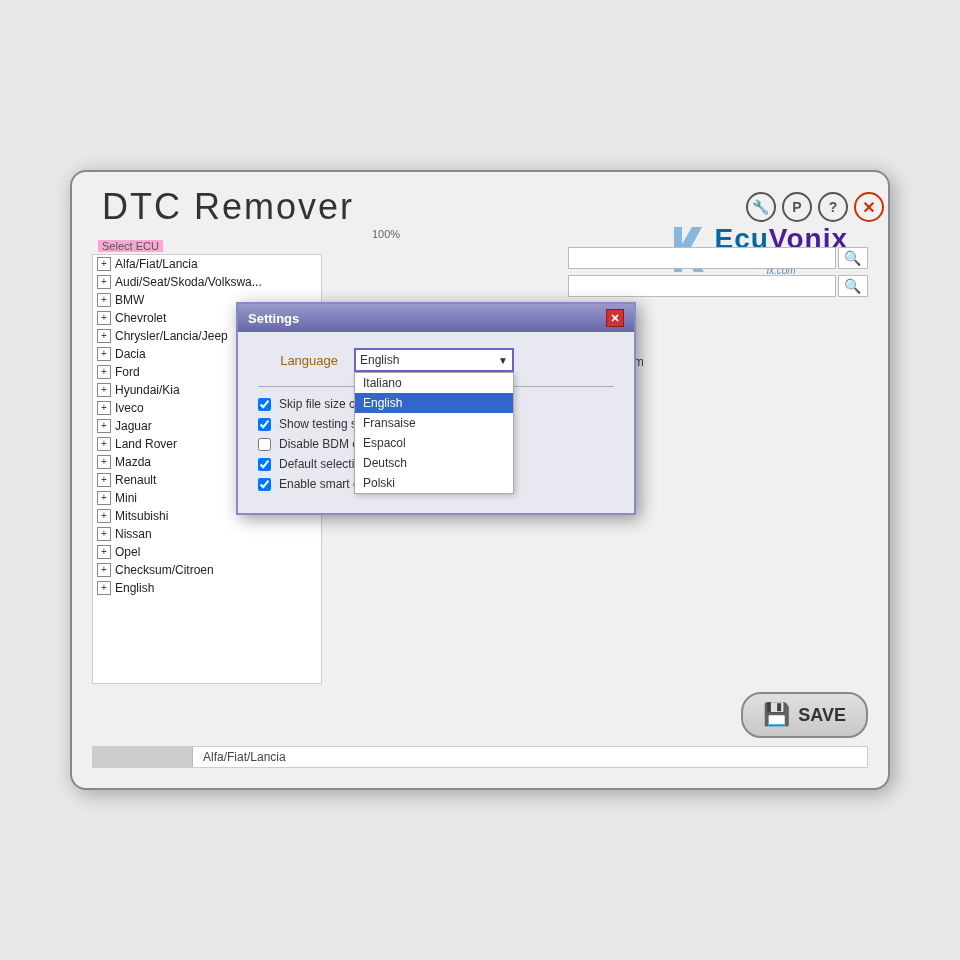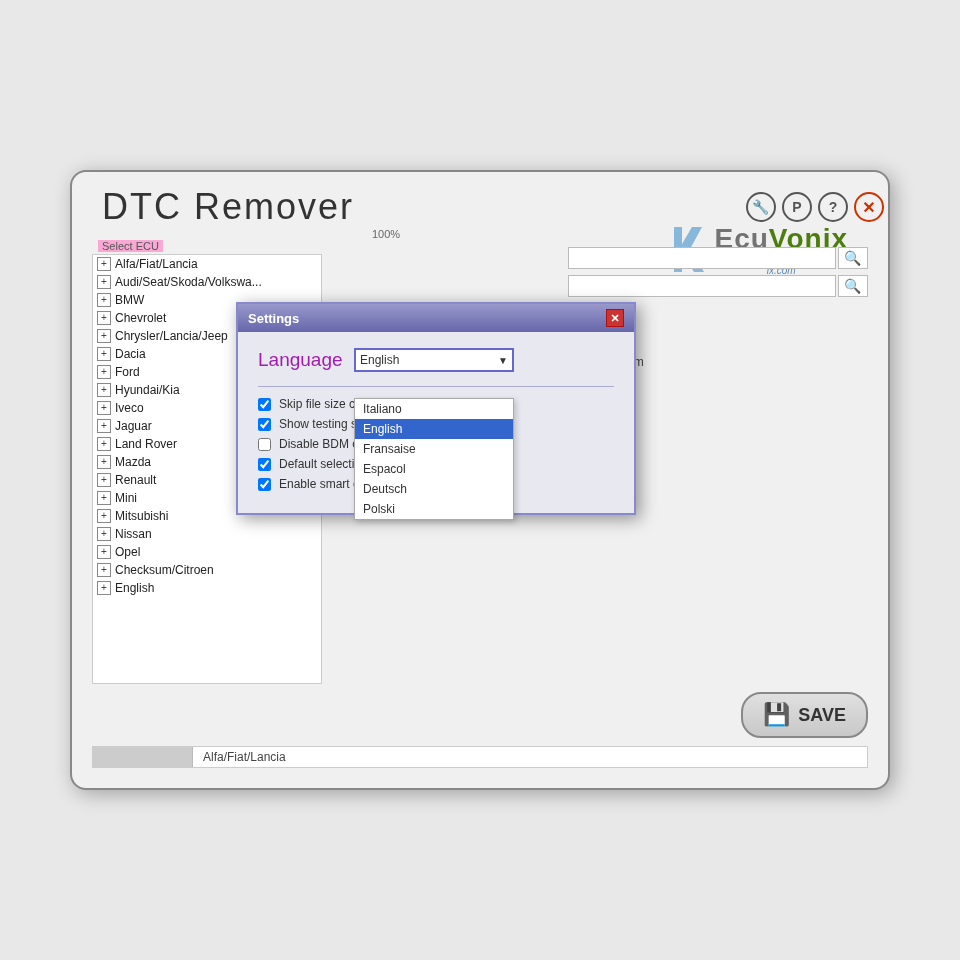--- a/index.html
+++ b/index.html
@@ -314,22 +314,22 @@
     }
 
     .language-row {
       display: flex;
       align-items: center;
       gap: 16px;
       margin-bottom: 14px;
     }
 
     .language-label {
-      font-size: 19px;
-      color: #a21caf;
+      font-size: 13px;
+      color: #a16207;
       width: 80px;
       text-align: right;
     }
 
     .language-select-container {
       position: relative;
       width: 164px;
     }
 
     .language-select-box {
@@ -352,21 +352,20 @@
 
     .language-dropdown {
       position: absolute;
       top: 24px;
       left: 0;
       width: 160px;
       background: white;
       border: 1px solid #aaa;
       z-index: 30;
       box-shadow: 2px 2px 6px rgba(0,0,0,0.2);
-      margin-top: 26px;
     }
 
     .lang-option {
       padding: 3px 8px;
       font-size: 12px;
       color: #333;
       cursor: pointer;
     }
 
     .lang-option.selected {
@@ -417,21 +416,21 @@
 
   <div class="zoom-label">100%</div>
 
   <div class="logo-area">
     <div style="display:flex; align-items:center;">
       <svg width="50" height="55" viewBox="0 0 50 55">
         <path d="M10,5 L10,50 L18,50 L18,30 L30,50 L40,50 L26,27 L38,5 L28,5 L18,22 L18,5 Z" fill="#5a9ed0" opacity="0.7"></path>
       </svg>
       <div>
         <div style="font-size:28px;font-weight:bold;color:#4a90c4;letter-spacing:1px;">
-          <span style="color:#737373;margin-top:18px;">Ecu</span><span style="color:#4d7c0f;">Vonix</span>
+          <span style="color:#0369a1;margin-top:18px;">Ecu</span><span style="color:#4c1d95;">Vonix</span>
         </div>
         <div style="font-size:11px;color:#5a8ab0;letter-spacing:3px;margin-top:-2px;">SOLUTIONS</div>
         <div style="font-size:10px;color:#5a8ab0;font-style:italic;">ix.com</div>
       </div>
     </div>
   </div>
 
   <div class="select-ecu-label">Select ECU</div>
 
   <div class="ecu-list-container" id="ecu-list">

